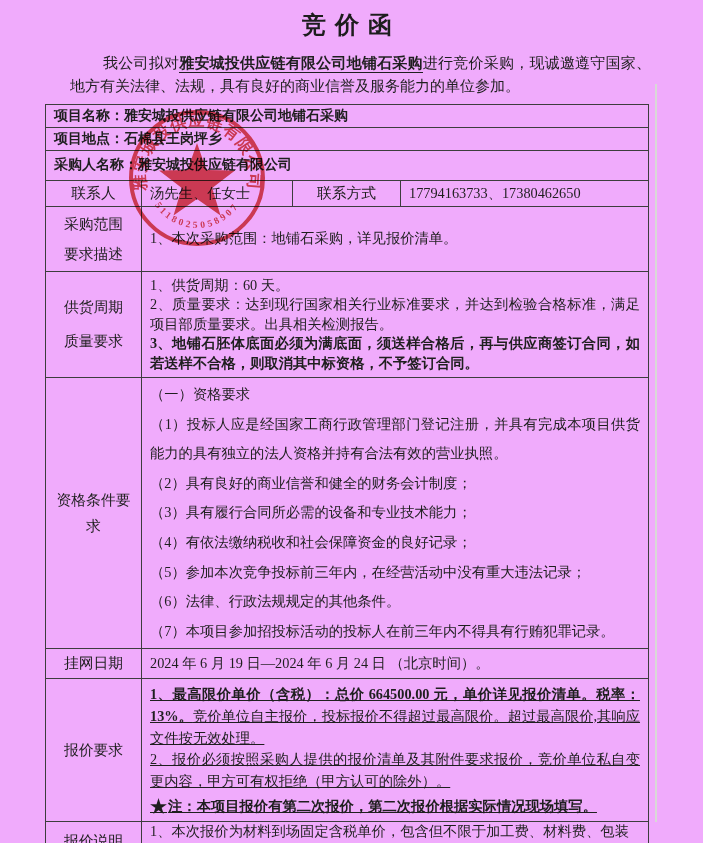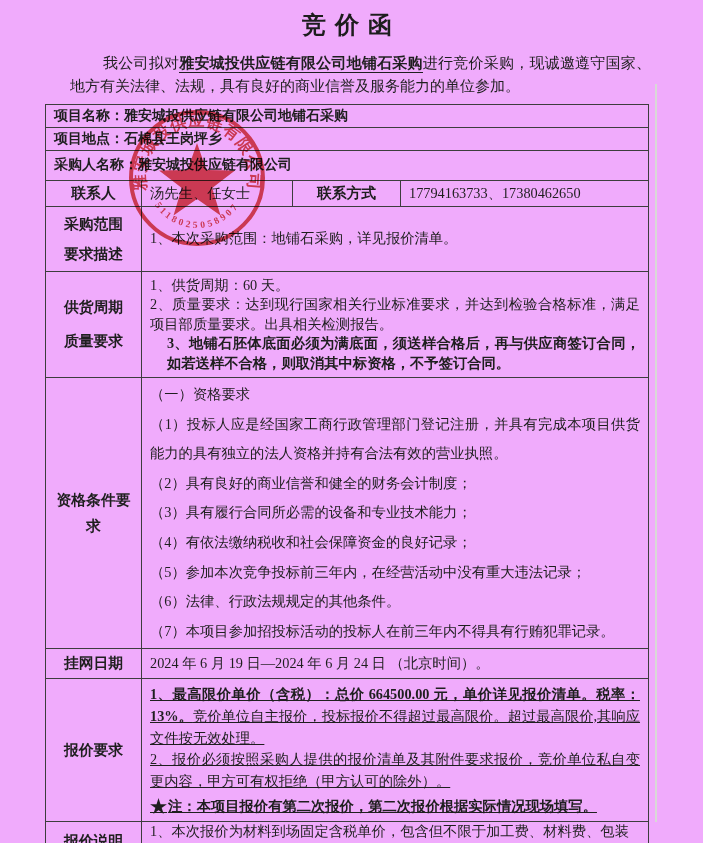--- a/index.html
+++ b/index.html
@@ -37,41 +37,41 @@
     color:#1f1f1f;
   }
   table.main td{
     border:1.5px solid #3d3d3d;
     padding:0 8px;
     vertical-align:middle;
     overflow:hidden;
   }
   td.lab{
     text-align:center;
-    font-weight:bold;
+    font-weight:normal;
     font-size:14.8px;
     padding:0 4px;
   }
   .r1{height:23px}.r2{height:23px}.r3{height:30px}.r4{height:26px}
   .r5{height:65px}.r6{height:102px}.r7{height:267px}.r8{height:30px}
   .r9{height:136px}.r10{height:32px}
   .fullrow{font-weight:bold;font-size:14px;}
   .lab .two-line{line-height:30px;}
   .lab .wide-gap{line-height:34px;}
   .qual-label{line-height:26px;}
   .cell-supply{line-height:19.5px;padding-top:4px !important;padding-bottom:4px !important;}
   .cell-supply div{text-align:justify;}
   .cell-qual{line-height:29.6px;padding-top:2px !important;padding-bottom:2px !important;}
   .cell-qual div{text-align:justify;}
   .cell-quote{line-height:21.6px;padding-top:5px !important;padding-bottom:3px !important;text-decoration:underline;}
   .cell-quote p{margin:0;text-align:justify;}
   .cell-quote .note{margin-top:4px;}
   .cell-quote .star{font-size:19px;font-weight:bold;vertical-align:-2px;margin-right:1px;}
   .cell-scope{vertical-align:middle;}
-  .bold{font-weight:bold;margin-left:17px;}
+  .bold{font-weight:bold;}
   
   .stamp{
     position:absolute;left:124px;top:105px;
     width:146px;height:146px;
     opacity:0.87;
     mix-blend-mode:multiply;
     pointer-events:none;
   }
   
   .scan-artifact{

